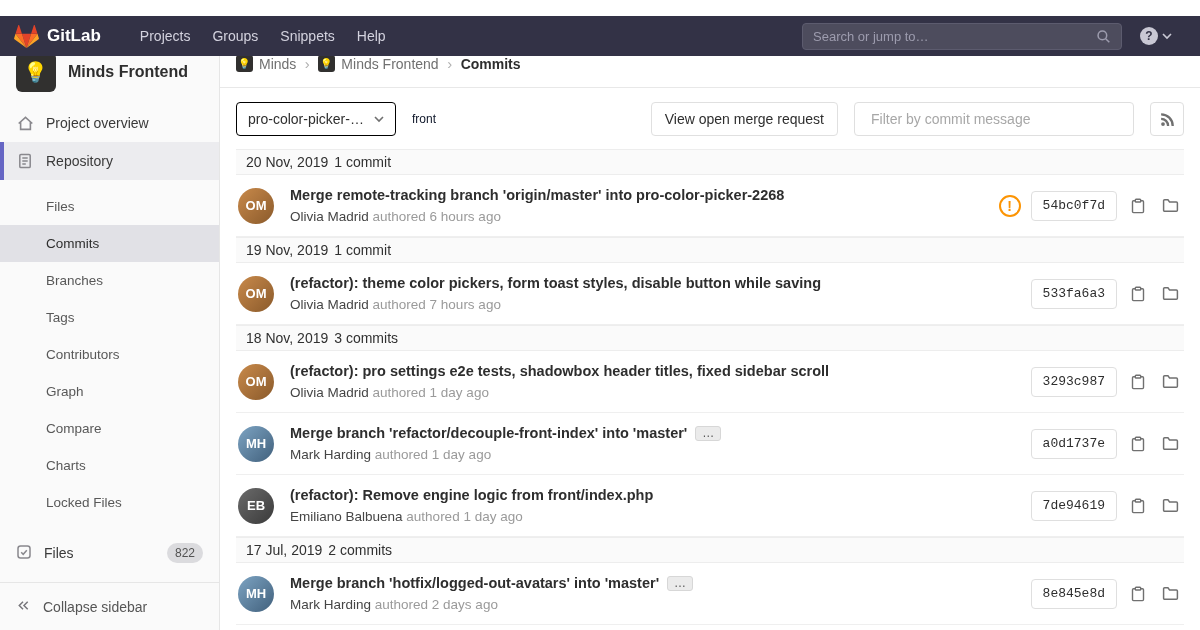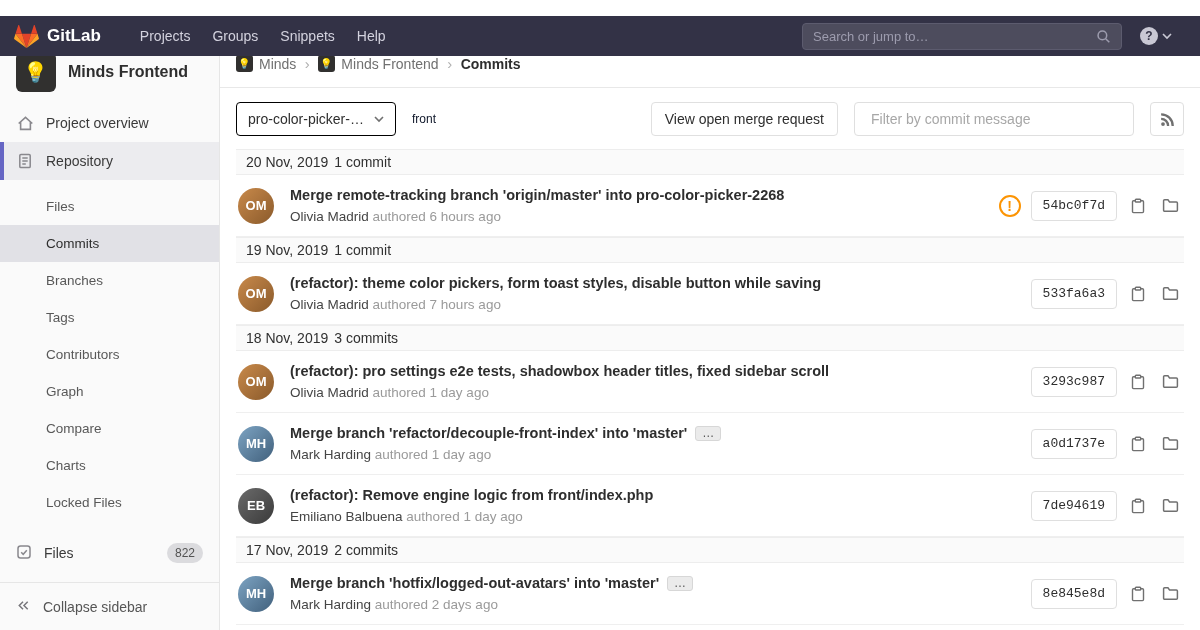--- a/index.html
+++ b/index.html
@@ -346,21 +346,21 @@
         </button>
         <button class="icon-btn">
           <svg width="17" height="17" viewBox="0 0 16 16" fill="none" stroke="#707070" stroke-width="1.4">
               <path d="M1.5 3.6a1 1 0 0 1 1-1h3.1l1.5 2h6.4a1 1 0 0 1 1 1v6.8a1 1 0 0 1-1 1h-11a1 1 0 0 1-1-1z"></path>
             </svg>
         </button>
       </div>
     </div>
 
     <div class="date-header">
-      <span>17 Nov, 2019</span>
+      <span>17 Jul, 2019</span>
       <span>2 commits</span>
     </div>
     <div class="commit">
       <span class="avatar av-mh">MH</span>
       <div class="commit-info">
         <div class="commit-title-row">
           <span class="commit-title">Merge branch 'hotfix/logged-out-avatars' into 'master'</span>
           <button class="expander">…</button>
         </div>
         <div class="commit-meta">

